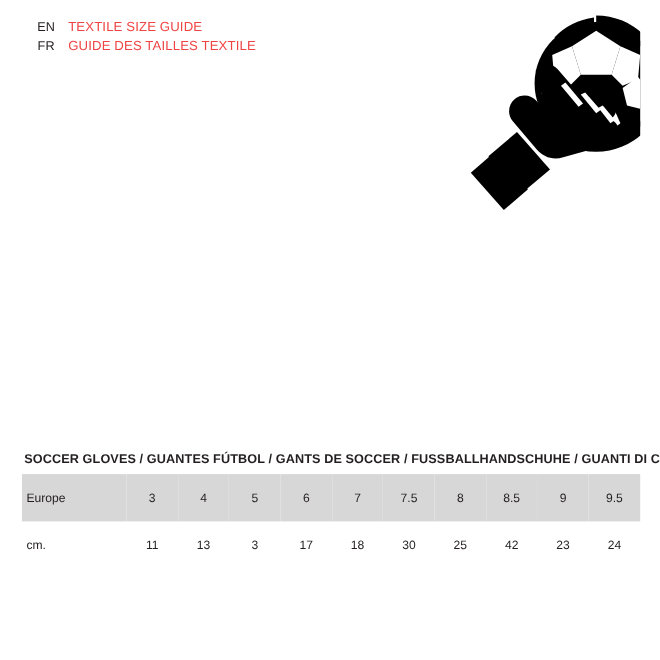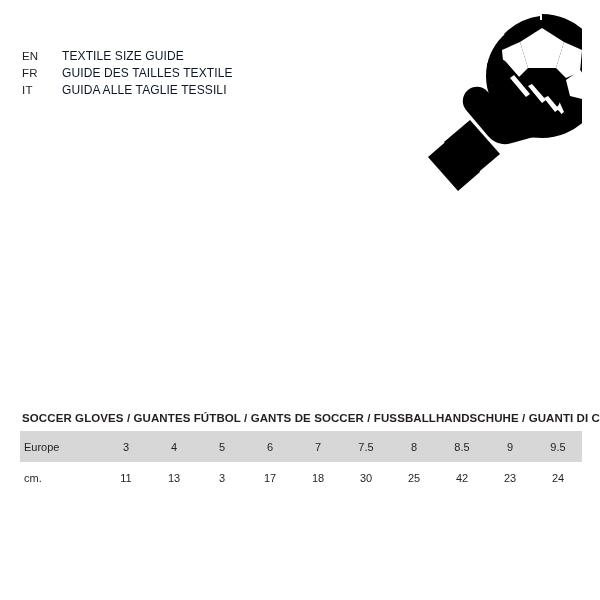--- a/index.html
+++ b/index.html
@@ -21,34 +21,34 @@
     position: absolute;
     left: 22px;
     top: 16px;
     width: 330px;
   }
   .legend-row {
     display: flex;
     align-items: baseline;
     height: 17px;
     line-height: 17px;
+    text-align: center;
   }
   .legend-code {
     width: 40px;
     flex: 0 0 40px;
     font-size: 11.5px;
     letter-spacing: 0.2px;
     color: #231f20;
   }
   .legend-label {
     font-size: 12px;
     letter-spacing: 0.1px;
-    color: #0f172a;
+    color: #ef4444;
     white-space: nowrap;
-    margin-top: 32px;
   }
 
   
   .illustration {
     position: absolute;
     right: 18px;
     top: 8px;
     width: 190px;
     height: 185px;
   }
@@ -74,23 +74,23 @@
     white-space: nowrap;
   }
   table.sizes {
     border-collapse: collapse;
     width: 100%;
     table-layout: fixed;
   }
   table.sizes td {
     font-size: 11px;
     color: #231f20;
-    height: 31px;
+    height: 17px;
     text-align: center;
-    padding: 0;
+    padding: 13px;
     vertical-align: middle;
   }
   table.sizes tr.shaded td {
     background: #d7d7d7;
   }
   table.sizes td.rowlabel {
     text-align: left;
     padding-left: 4px;
     width: 78px;
   }
@@ -99,24 +99,20 @@
 <body>
 
 <div class="legend">
   <div class="legend-row">
     <span class="legend-code">EN</span>
     <span class="legend-label">TEXTILE SIZE GUIDE</span>
   </div>
   <div class="legend-row">
     <span class="legend-code">FR</span>
     <span class="legend-label">GUIDE DES TAILLES TEXTILE</span>
-  </div>
-  <div class="legend-row">
-    <span class="legend-code">IT</span>
-    <span class="legend-label">GUIDA ALLE TAGLIE TESSILI</span>
   </div>
 </div>
 
 <div class="illustration">
   <svg viewBox="0 0 190 185" xmlns="http://www.w3.org/2000/svg" aria-hidden="true">
     <g fill="#000000">
 
       <path d="M112 26 A62 62 0 0 1 148 8 L148 16 A54 54 0 0 0 118 31 Z"></path>
       <path d="M104 40 A62 62 0 0 1 108 33 L114 38 A54 54 0 0 0 110 44 Z"></path>
       <path d="M99 58 A62 62 0 0 1 101 48 L108 50 A54 54 0 0 0 106 59 Z"></path>

